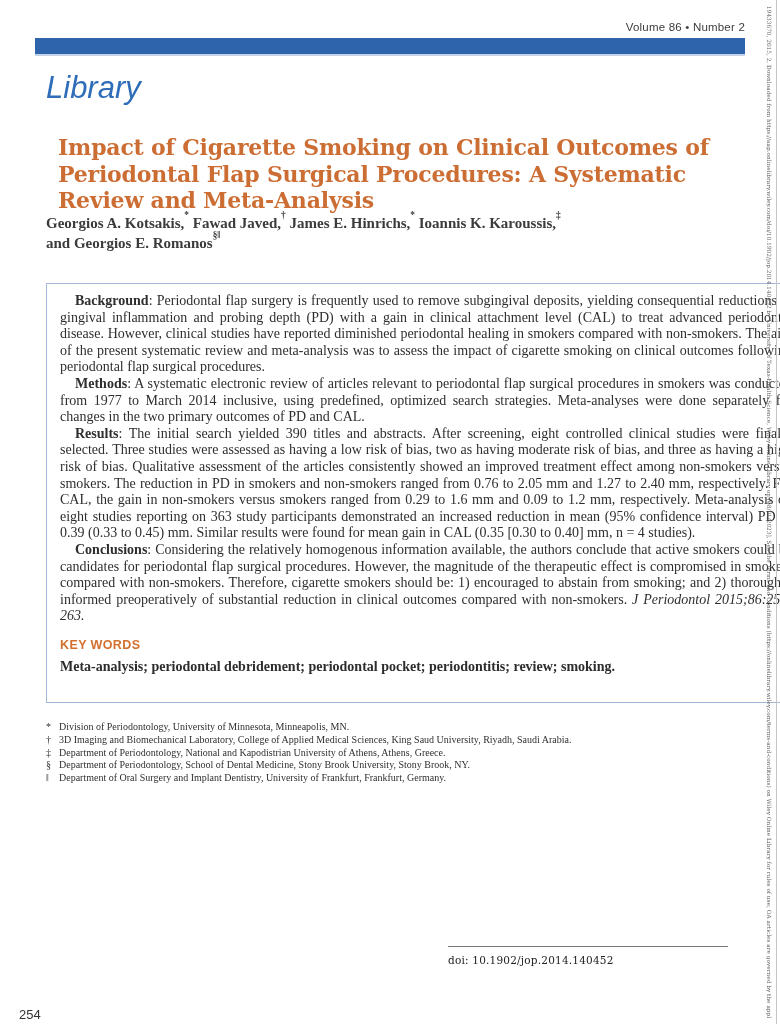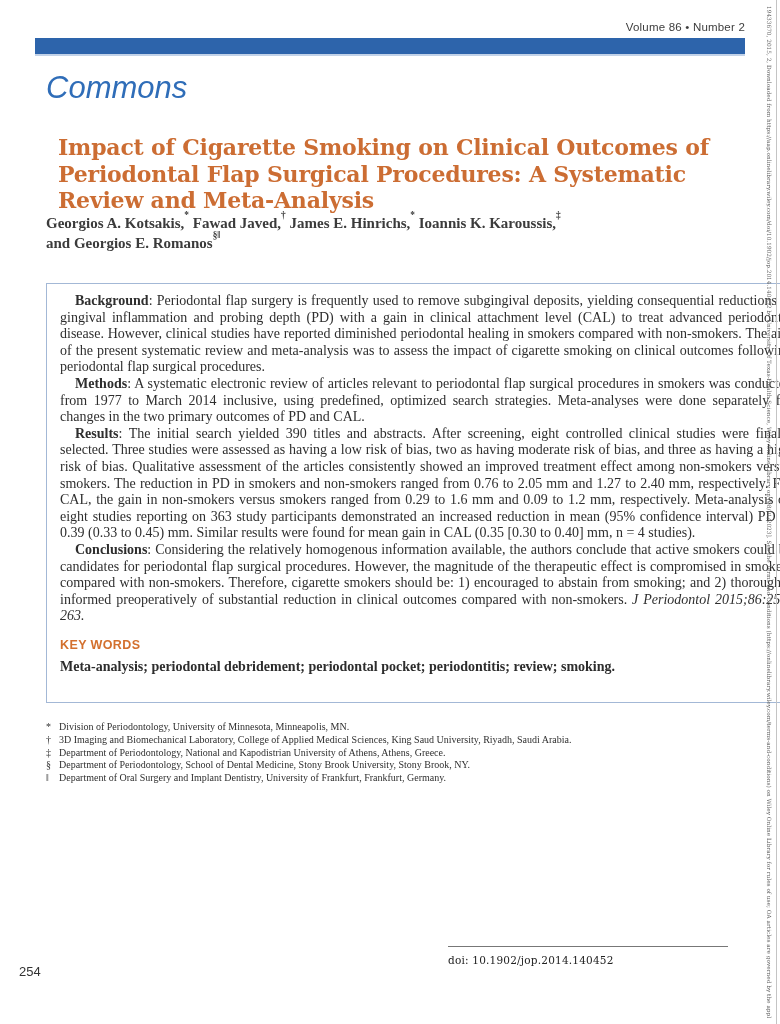--- a/index.html
+++ b/index.html
@@ -75,21 +75,21 @@
   .doi-block{
     position:absolute;left:448px;top:946px;width:280px;
   }
   .doi-rule{height:1px;background:#777;}
   .doi-text{
     margin-top:7px;
     font:10.5px "DejaVu Serif", serif;
     color:#222;letter-spacing:.2px;
   }
   .page-number{
-    position:absolute;left:19px;top:964px;
+    position:absolute;left:19px;top:1007px;
     font:13px "Liberation Sans", sans-serif;color:#333;
   }
   .sidebar-text{
     position:absolute;top:6px;right:8px;height:1012px;
     writing-mode:vertical-rl;
     font:5.8px "DejaVu Serif", serif;
     color:#5f5f5f;
     overflow:hidden;
     white-space:nowrap;
   }
@@ -100,21 +100,21 @@
 </style>
 </head>
 <body>
 
 <div class="page" style="--bar-blue: #2d64ab; --review-blue: #2f6db8; --title-orange: #cc6d33; --kw-orange: #d3702e; --box-border: #a3b8d6;">
 
   <div class="volume-header">Volume 86 • Number 2</div>
 
   <div class="header-bar"></div>
 
-  <div class="section-label">Commons</div>
+  <div class="section-label">Library</div>
 
   <h1 class="article-title">Impact of Cigarette Smoking on Clinical Outcomes of Periodontal Flap Surgical Procedures: A Systematic Review and Meta-Analysis</h1>
 
   <div class="authors">
     <div class="authors-line" id="authors-line1">Georgios A. Kotsakis,<sup>*</sup> Fawad Javed,<sup>†</sup> James E. Hinrichs,<sup>*</sup> Ioannis K. Karoussis,<sup>‡</sup></div>
     <div class="authors-line" id="authors-line2">and Georgios E. Romanos<sup>§‖</sup></div>
   </div>
 
   <div class="abstract-box">
     <div id="abstract-paragraphs">

